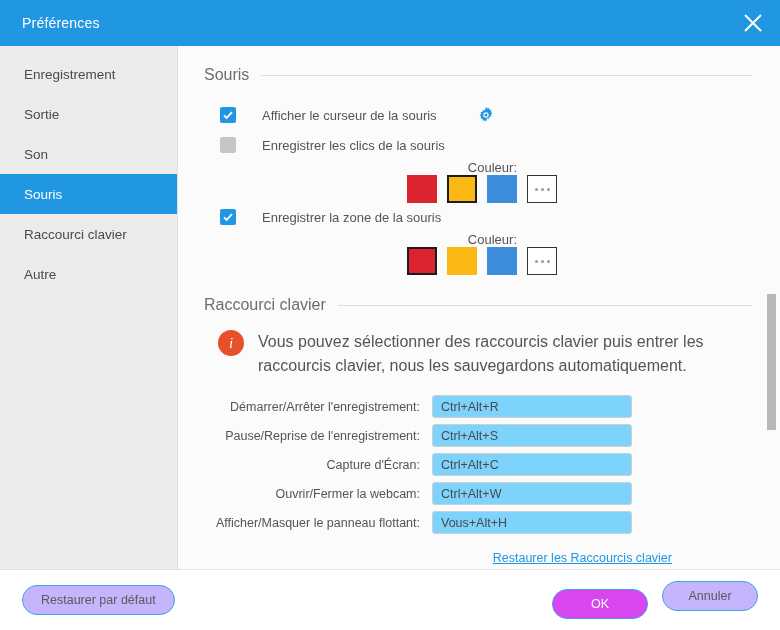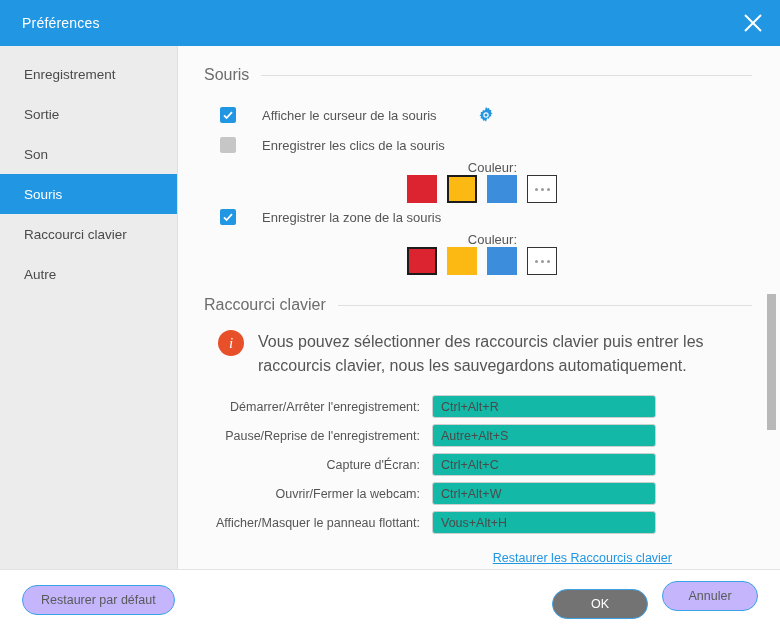--- a/index.html
+++ b/index.html
@@ -192,23 +192,23 @@
     margin-bottom: 0px;
   }
   .sc-label {
     width: 228px;
     text-align: right;
     padding-right: 12px;
     font-size: 12.5px;
     color: #555555;
   }
   .sc-input {
-    width: 224px;
+    width: 200px;
     height: 23px;
-    background: #14b8a6;
+    background: #7dd3fc;
     border: 1px solid #cfcfcf;
     border-radius: 3px;
     font-size: 12.5px;
     color: #4a4a4a;
     padding: 0 8px;
     display: flex;
     align-items: center;
     cursor: text;
   }
 
@@ -260,21 +260,21 @@
     justify-content: center;
     cursor: pointer;
     padding: 0 18px;
   }
   .btn-outline {
     background: #c4b5fd;
     border: 1px solid #3ca3e8;
     color: #5a5a5a;
   }
   .btn-primary {
-    background: #737373;
+    background: #d946ef;
     border: 1px solid #3ca3e8;
     color: #ffffff;
     width: 96px;
     margin-top: 8px;
   }
   .btn-annuler { width: 96px; }
   .footer-right {
     margin-left: auto;
     display: flex;
     gap: 14px;
@@ -398,21 +398,21 @@
         <span class="info-icon">i</span>
         <span class="info-text">Vous pouvez sélectionner des raccourcis clavier puis entrer les raccourcis clavier, nous les sauvegardons automatiquement.</span>
       </div>
 
       <div class="sc-row">
         <span class="sc-label">Démarrer/Arrêter l'enregistrement:</span>
         <span class="sc-input">Ctrl+Alt+R</span>
       </div>
       <div class="sc-row">
         <span class="sc-label">Pause/Reprise de l'enregistrement:</span>
-        <span class="sc-input">Autre+Alt+S</span>
+        <span class="sc-input">Ctrl+Alt+S</span>
       </div>
       <div class="sc-row">
         <span class="sc-label">Capture d'Écran:</span>
         <span class="sc-input">Ctrl+Alt+C</span>
       </div>
       <div class="sc-row">
         <span class="sc-label">Ouvrir/Fermer la webcam:</span>
         <span class="sc-input">Ctrl+Alt+W</span>
       </div>
       <div class="sc-row">

